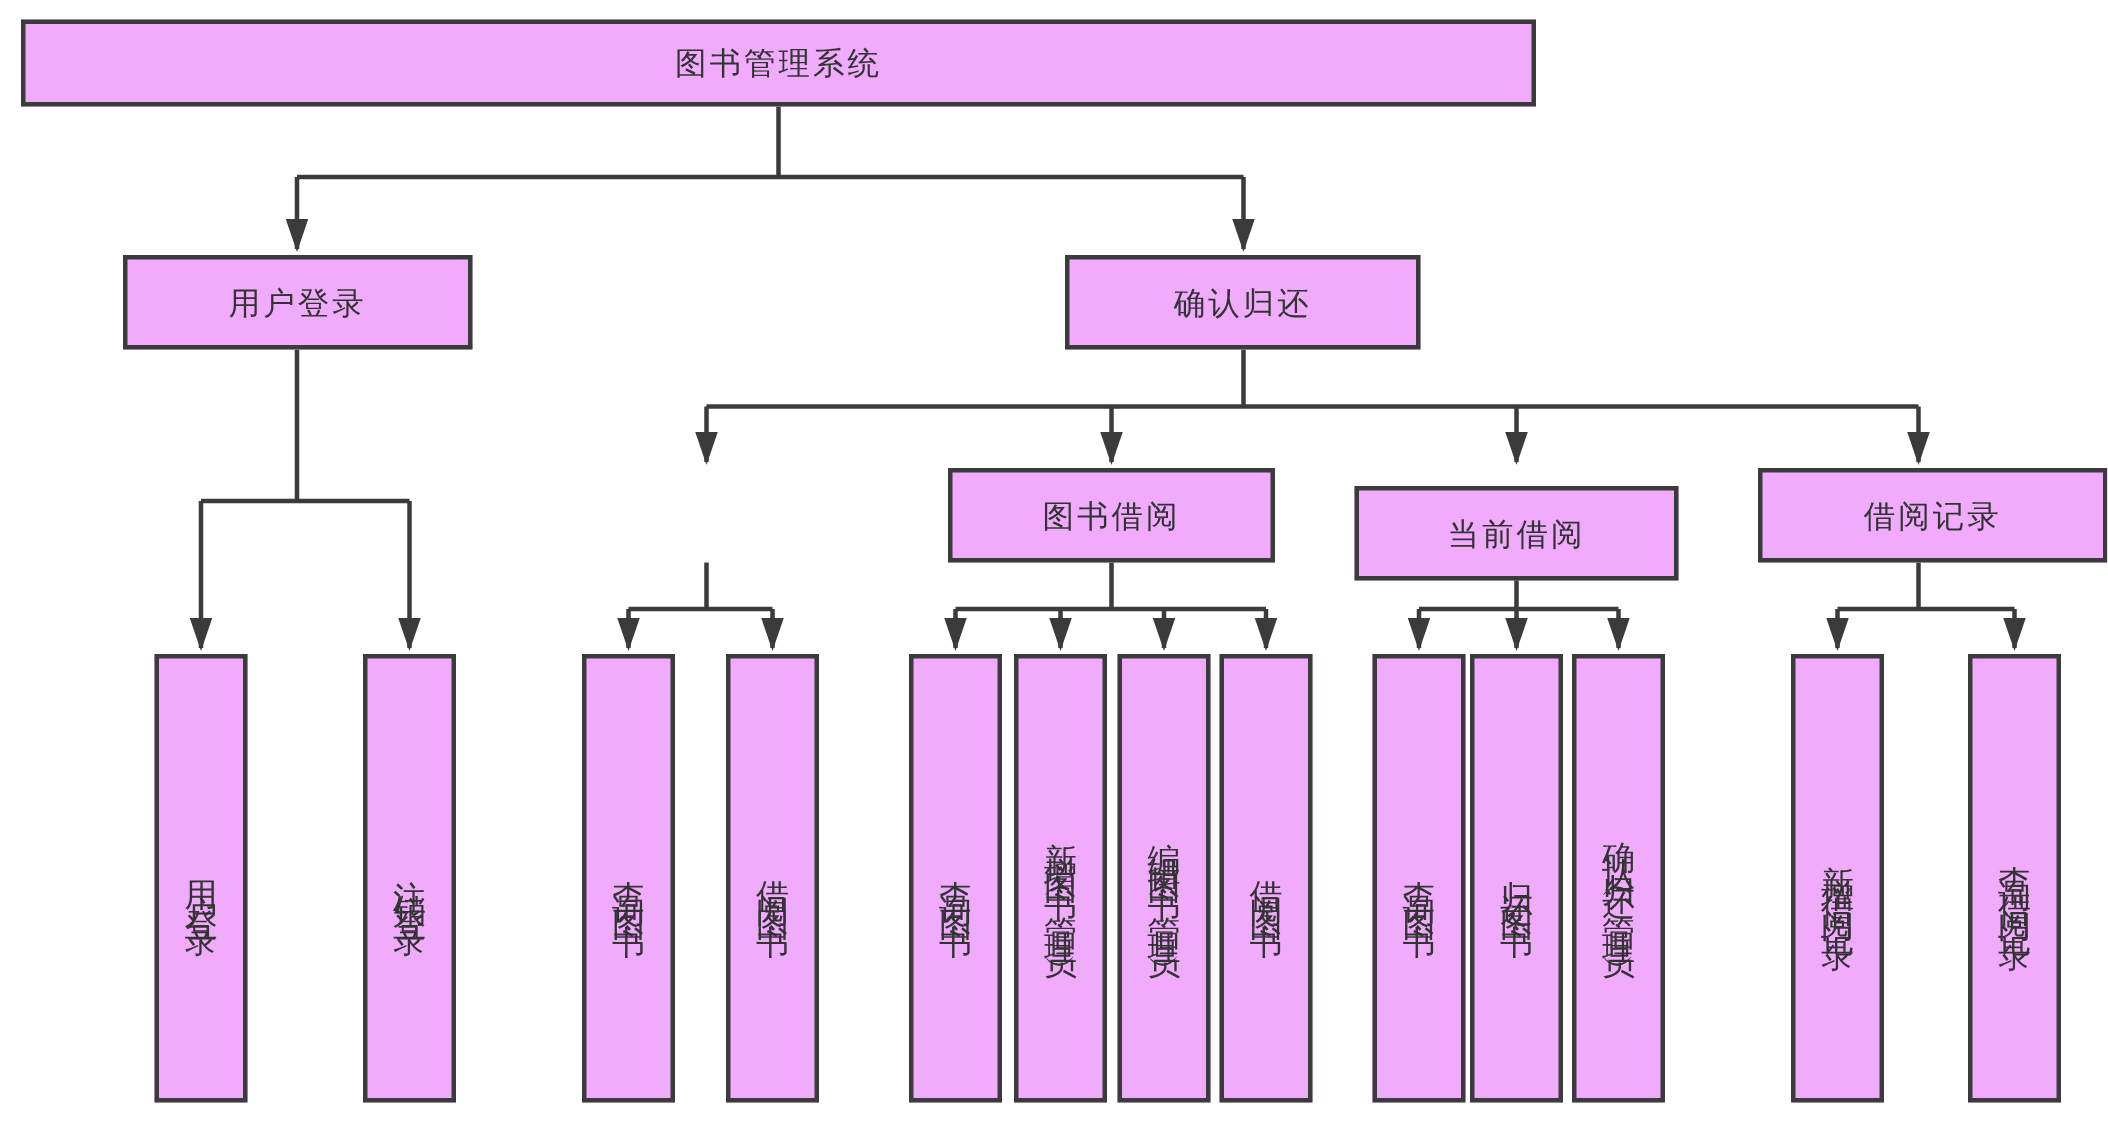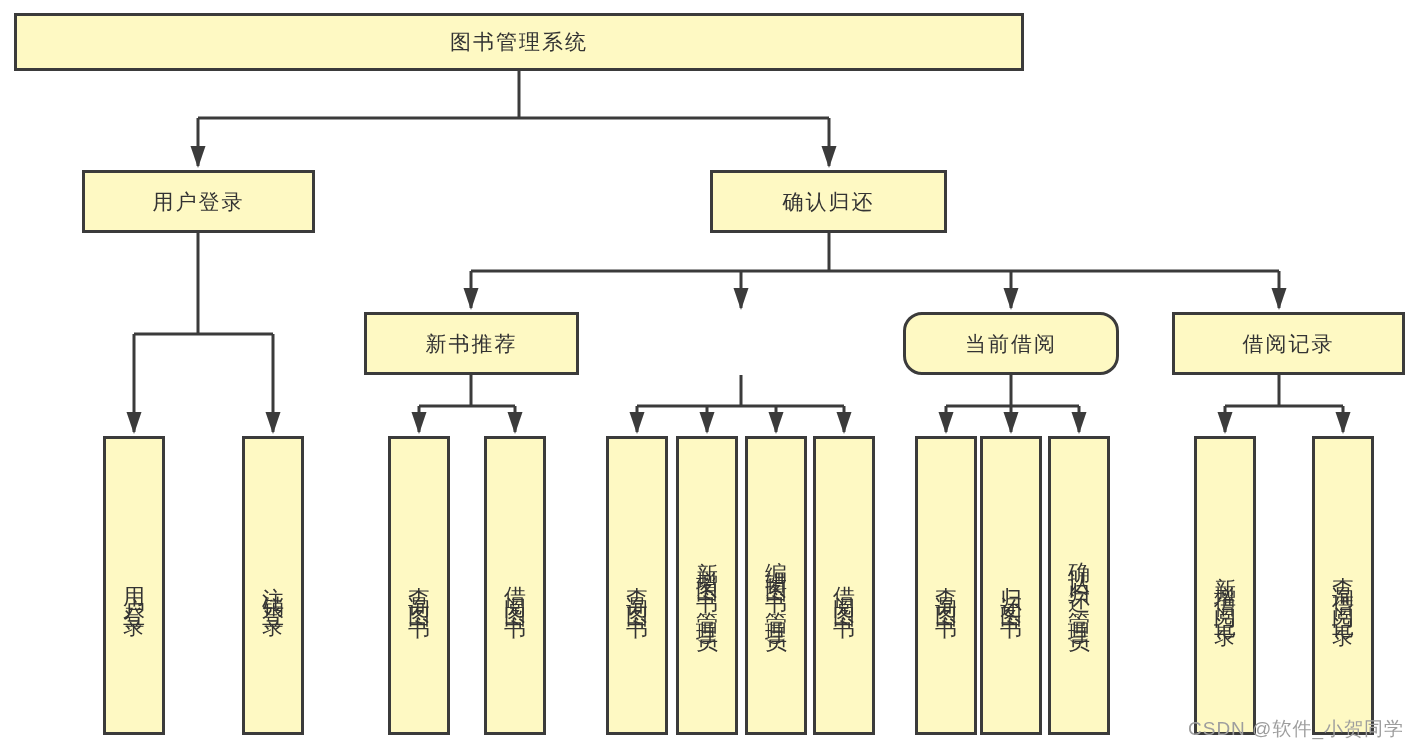--- a/index.html
+++ b/index.html
@@ -8,21 +8,21 @@
     width:1405px;height:747px;
     background:#ffffff;
     font-family:"Liberation Sans","DejaVu Sans",sans-serif;
     overflow:hidden;
   }
   #wires{position:absolute;left:0;top:0;width:1405px;height:747px;pointer-events:none;}
   .node{
     position:absolute;
     box-sizing:border-box;
     border:3px solid #3b3b3b;
-    background:#fef9c3;
+    background:#f0abfc;
     color:#333333;
     display:flex;
     align-items:center;
     justify-content:center;
     font-size:21px;
     letter-spacing:2px;
     z-index:2;
     font-family:Liberation Serif, serif;
   }
   .v{
@@ -32,21 +32,21 @@
     letter-spacing:10px;
     line-height:1;
     padding-top:6px;
   }
   
   .b-root {left:14px;  top:13px;  width:1010px; height:58px;}
   .b-login{left:82px;  top:170px; width:233px;  height:63px;}
   .b-mgmt {left:710px; top:170px; width:237px;  height:63px;}
   .b-l3a  {left:364px; top:312px; width:215px;  height:63px;}
   .b-l3b  {left:632px; top:312px; width:218px;  height:63px;}
-  .b-l3c  {left:903px; top:312px; width:216px;  height:63px;border-radius:19px;}
+  .b-l3c  {left:903px; top:324px; width:216px;  height:63px;}
   .b-l3d  {left:1172px;top:312px; width:233px;  height:63px;}
   
   .leaf{top:436px; width:62px; height:299px;}
   .f-lul{left:103px;} .f-llo{left:242px;}
   .f-nbq{left:388px;} .f-nbb{left:484px;}
   .f-bbq{left:606px;} .f-bba{left:676px;} .f-bbe{left:745px;} .f-bbb{left:813px;}
   .f-cbq{left:915px;} .f-cbr{left:980px;} .f-cbc{left:1048px;}
   .f-bra{left:1194px;} .f-brq{left:1312px;}
   .watermark{
     position:absolute;
@@ -111,21 +111,21 @@
       <path d="M1225 406 V432" marker-end="url(#ah)"></path>
       <path d="M1343 406 V432" marker-end="url(#ah)"></path>
     </g>
   </svg>
 
   <div class="node b-root">图书管理系统</div>
 
   <div class="node b-login">用户登录</div>
   <div class="node b-mgmt">确认归还</div>
 
-  <div class="node b-l3a">新书推荐</div>
+  <div class="node b-l3b">图书借阅</div>
   <div class="node b-l3c">当前借阅</div>
   <div class="node b-l3d">借阅记录</div>
 
   <div class="node v leaf f-lul">用户登录</div>
   <div class="node v leaf f-llo">注销登录</div>
 
   <div class="node v leaf f-nbq">查询图书</div>
   <div class="node v leaf f-nbb">借阅图书</div>
 
   <div class="node v leaf f-bbq">查询图书</div>
@@ -133,15 +133,14 @@
   <div class="node v leaf f-bbe">编辑图书（管理员）</div>
   <div class="node v leaf f-bbb">借阅图书</div>
 
   <div class="node v leaf f-cbq">查询图书</div>
   <div class="node v leaf f-cbr">归还图书</div>
   <div class="node v leaf f-cbc">确认归还（管理员）</div>
 
   <div class="node v leaf f-bra">新增借阅记录</div>
   <div class="node v leaf f-brq">查询借阅记录</div>
 
-  <div class="watermark">CSDN @软件_小贺同学</div>
 
 </div>
 
 </body></html>

